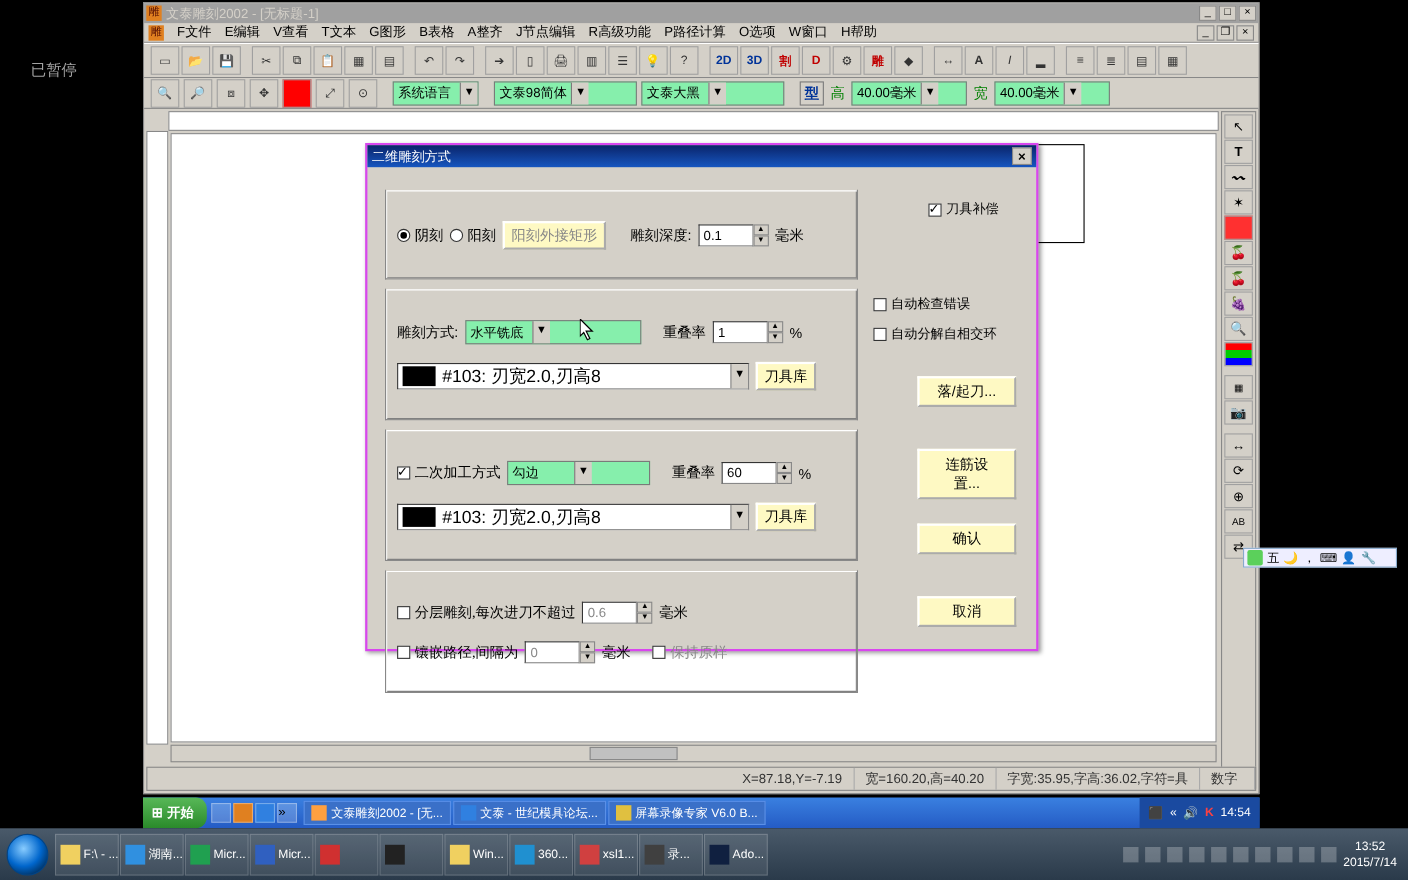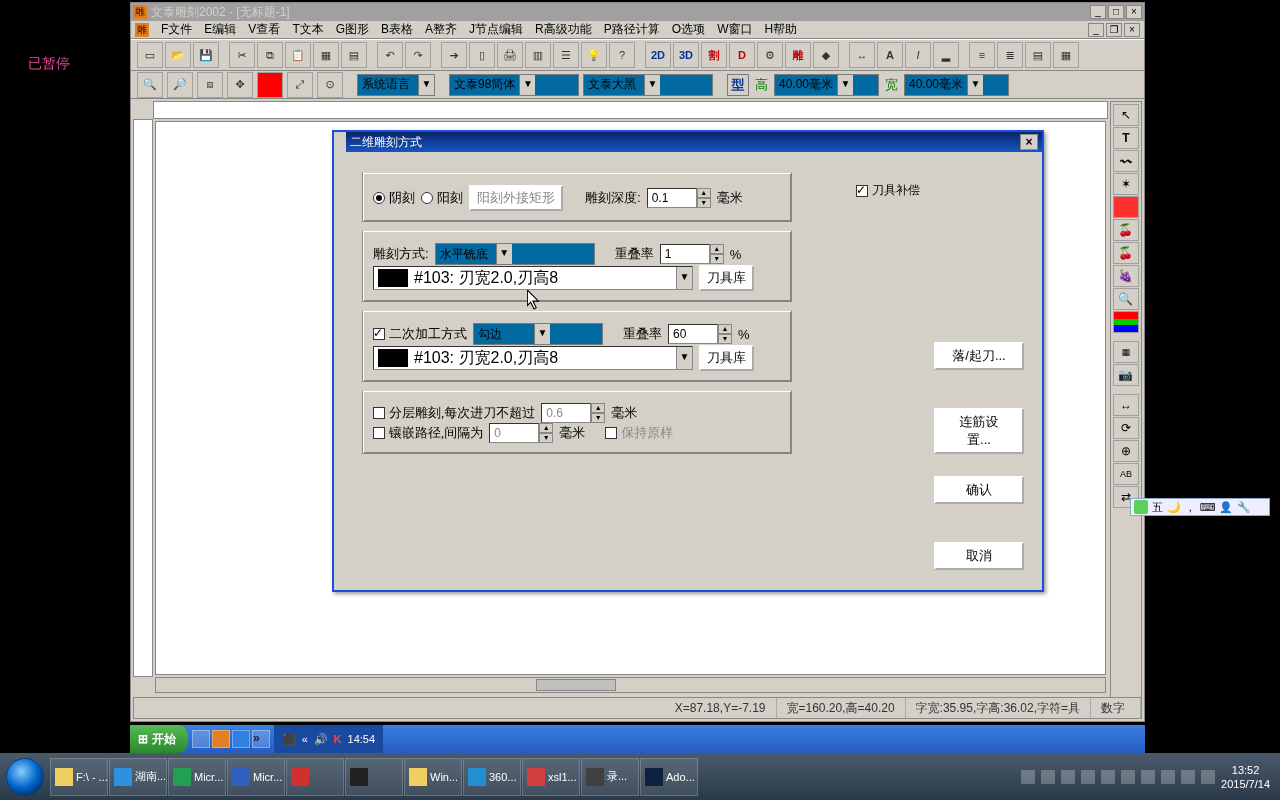--- a/index.html
+++ b/index.html
@@ -12,21 +12,21 @@
   position: relative;
 }
 .outer-screen {
   position: absolute;
   left: 0; top: 0; width: 1280px; height: 753px;
   background: #000;
 }
 .paused-label {
   position: absolute;
   left: 28px; top: 55px;
-  color: #ec4899; font-size: 14px; font-family: Liberation Serif, serif;
+  color: #a3a3a3; font-size: 14px; font-family: Liberation Serif, serif;
 }
 .app-window {
   position: absolute;
   left: 130px; top: 2px;
   width: 1015px; height: 720px;
   background: #d4d0c8;
   border: 1px solid #888;
 }
 .title-bar {
   height: 18px;
@@ -62,21 +62,21 @@
 .tbtn.blue { color:#003399; font-weight:bold;}
 .tbtn.red { color:#c00000; font-weight:bold;}
 .sep { width:6px; }
 
 .toolbar-row2 {
   height: 28px; display:flex; align-items:center; gap:4px;
   padding: 2px 6px; border-bottom:1px solid #888; background:#d4d0c8;
 }
 .combo {
   display:inline-flex; align-items:center;
-  background:#0369a1; border:1px solid #7a7a7a; height:22px;
+  background:#86efac; border:1px solid #7a7a7a; height:22px;
 }
 .combo .txt { padding:0 4px; font-size:12px; min-width:60px; }
 .combo .arr { width:16px; height:20px; background:#d4d0c8; border-left:1px solid #7a7a7a; text-align:center; line-height:18px; font-size:10px;}
 .lbl-g { color:#008000; font-size:13px; padding:0 2px;}
 .sq-btn { width:22px; height:22px; background:#d4d0c8; border:1px solid #7a7a7a; text-align:center; line-height:20px; color:#003399; font-weight:bold; font-size:13px;}
 
 .workspace {
   position:absolute; left:2px; top:98px; right:36px; bottom:26px;
   background:#d4d0c8;
 }
@@ -108,44 +108,43 @@
 
 .status-bar {
   position:absolute; left:2px; right:2px; bottom:2px; height:22px;
   background:#d4d0c8; border:1px solid #888;
   display:flex; align-items:center; font-size:12px; color:#333;
 }
 .status-bar .cell { border-right:1px solid #aaa; padding:0 10px; height:100%; display:flex; align-items:center;}
 .status-bar .spacer{flex:1;}
 
 .dialog {
-  position:absolute; left:332px; top:130px; width:712px; height:462px;
-  background:#d4d0c8; border:2px solid #1d4ed8;
+  position:absolute; left:332px; top:130px; width:612px; height:462px;
+  background:#d4d0c8; border:2px solid #d946ef;
   box-shadow: 2px 2px 4px rgba(0,0,0,.4);
-  padding-left: 12px;
 }
 .dialog .dlg-title {
   height:20px; background:linear-gradient(#0a246a,#1656c0);
   color:#fff; display:flex; align-items:center; padding:0 4px; font-size:12px;
 }
 .dialog .dlg-title .x { margin-left:auto; width:18px; height:16px; background:#d4d0c8; border:1px solid #888; color:#000; text-align:center; line-height:14px; font-weight:bold;}
 .dialog .body { padding:12px 16px; position:relative; height:calc(100% - 20px);}
 .group {
   border:1px solid #888; border-top-color:#fff0; position:relative;
   margin:8px 0; padding:12px 10px 10px 10px;
   box-shadow: inset 1px 1px #fff, inset -1px -1px #808080;
 }
-.row { display:flex; align-items:center; gap:6px; margin:0 0; font-size:13px;}
+.row { display:flex; align-items:center; gap:6px; margin:16px 0; font-size:13px;}
 .radio, .check { display:inline-flex; align-items:center; gap:4px;font-family:Liberation Serif, serif; }
 .radio .dot { width:12px; height:12px; border:1px solid #333; border-radius:50%; background:#fff; position:relative;}
 .radio.sel .dot::after{content:""; position:absolute; left:2px; top:2px; width:6px; height:6px; background:#000; border-radius:50%;}
 .check .box { width:12px; height:12px; border:1px solid #333; background:#fff; position:relative;}
 .check.sel .box::after{content:"✓"; position:absolute; left:-1px; top:-3px; font-size:12px; color:#000;}
 .btn {
-  background:#ffffff; border:2px outset #fff; padding:3px 12px; font-size:13px;
+  background:#fef9c3; border:2px outset #fff; padding:3px 12px; font-size:13px;
   min-width:70px; text-align:center;
 }
 .btn.sm{ min-width:50px; padding:2px 6px;}
 .btn.disabled{ color:#888;}
 .input {
   background:#fff; border:1px inset #888; height:20px; padding:0 4px; font-size:12px;
 }
 .spinner { display:inline-flex;}
 .spinner .input{width:50px;}
 .spinner .arrs{display:flex; flex-direction:column;}
@@ -431,20 +430,30 @@
         <div class="row">
           <div class="tool-combo" style="width:320px">
             <div class="sw"></div>
             <div class="tx">#103: 刃宽2.0,刃高8</div>
             <div class="ar">▼</div>
           </div>
           <button class="btn sm">刀具库</button>
         </div>
       </div>
 
+      <div style="position:absolute; left:460px; top:116px; display:flex; flex-direction:column; gap:10px;">
+        <label class="check">
+            <span class="box"></span>
+            <span>自动检查错误</span>
+          </label>
+        <label class="check">
+            <span class="box"></span>
+            <span>自动分解自相交环</span>
+          </label>
+      </div>
 
       <div class="group" style="width:430px">
         <div class="row">
           <label class="check sel">
               <span class="box"></span>
               <span>二次加工方式</span>
             </label>
           <div class="combo" style="width:130px">
             <span class="txt">勾边</span>
               <span class="arr">▼</span>
@@ -541,20 +550,34 @@
     <div class="start">
       <span>⊞</span>
       <span>开始</span>
     </div>
     <div class="ql">
       <div></div>
       <div style="background:#e08020"></div>
       <div style="background:#3080e0"></div>
       <div>»</div>
     </div>
+    <div class="tasks">
+      <div class="task">
+          <div class="ic"></div>
+          <span>文泰雕刻2002 - [无...</span>
+        </div>
+      <div class="task">
+          <div class="ic" style="background:#3080e0"></div>
+          <span>文泰 - 世纪模具论坛...</span>
+        </div>
+      <div class="task">
+          <div class="ic" style="background:#e0c040"></div>
+          <span>屏幕录像专家 V6.0 B...</span>
+        </div>
+    </div>
     <div class="tray">
       <span>⬛</span>
       <span>«</span>
       <span>🔊</span>
       <span style="color:#ff4040;font-weight:bold">K</span>
       <span>14:54</span>
     </div>
   </div>
 </div>
 

